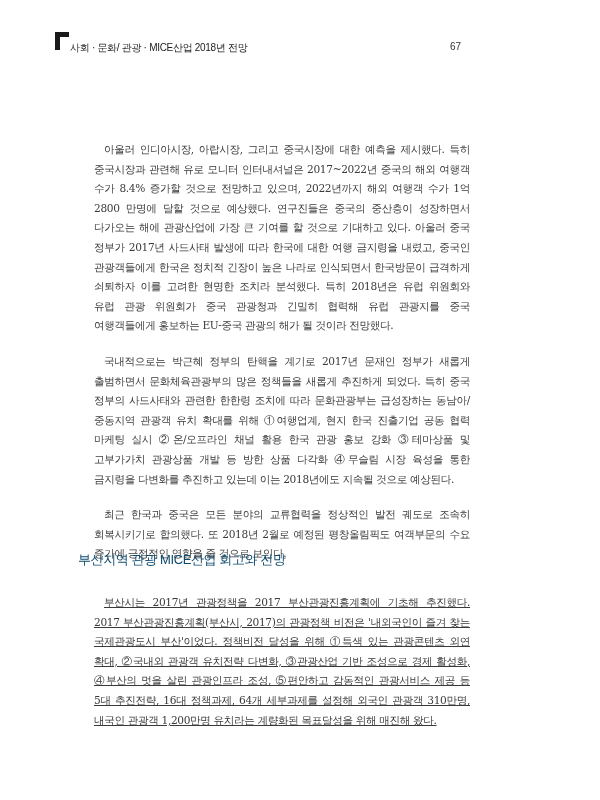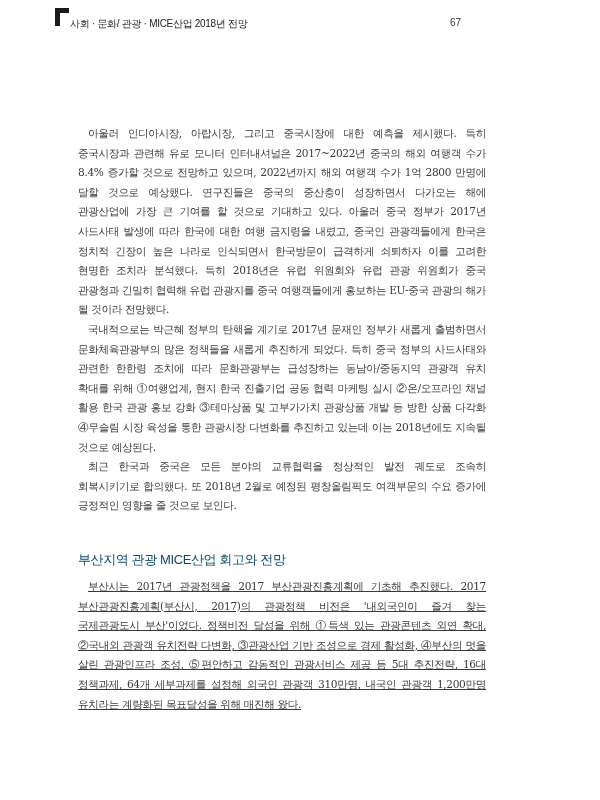--- a/index.html
+++ b/index.html
@@ -1,46 +1,46 @@
 <!DOCTYPE html>
 <html><head>
 <meta charset="utf-8">
 <style>
   html, body { margin:0; padding:0; background:#ffffff; }
   body { width:600px; height:800px; position:relative; overflow:hidden;
          font-family:"DejaVu Serif", "Liberation Serif", serif; color:#333; }
-  .header { position:absolute; left:55px; top:8px; width:480px; height:24px;text-align:center; }
+  .header { position:absolute; left:55px; top:32px; width:480px; height:24px;text-align:center; }
   .header-icon { position:absolute; left:0; top:0; width:14px; height:18px; }
   .header-icon .bar-top { position:absolute; left:0; top:0; width:14px; height:5px; background:#1a1a1a; }
   .header-icon .bar-left { position:absolute; left:0; top:0; width:5px; height:18px; background:#1a1a1a; }
   .header-title { position:absolute; left:15px; top:9px; font-family:"Liberation Sans", "DejaVu Sans", sans-serif;
                   font-size:10px; color:#222; letter-spacing:-0.3px; white-space:nowrap; }
   .page-number { position:absolute; left:395px; top:9px; font-family:"Liberation Sans", "DejaVu Sans", sans-serif;
                  font-size:10px; color:#333; }
   .body-block { position:absolute; left:78px; width:408px; font-size:10.6px; line-height:19.6px;
                 text-align:justify; color:#3a3a3a; letter-spacing:-0.35px; }
-  .body-block p { margin:0; text-indent:10px; word-break:keep-all; }
+  .body-block p { margin:16px; text-indent:10px; word-break:keep-all; }
   .section-heading { position:absolute; left:78px; top:540px; font-family:"Liberation Sans","DejaVu Sans",sans-serif;
                      font-size:13px; color:#0c4a6e; letter-spacing:-0.4px; white-space:nowrap;margin-top:11px; }
 </style>
 </head>
 <body>
 
 <div class="header">
   <div class="header-icon">
     <div class="bar-top"></div>
     <div class="bar-left"></div>
   </div>
   <span class="header-title">사회 · 문화/ 관광 · MICE산업 2018년 전망</span>
   <span class="page-number">67</span>
 </div>
 
 <div class="body-block" style="top:124px;">
   <p>아울러 인디아시장, 아랍시장, 그리고 중국시장에 대한 예측을 제시했다. 특히 중국시장과 관련해 유로 모니터 인터내셔널은 2017~2022년 중국의 해외 여행객 수가 8.4% 증가할 것으로 전망하고 있으며, 2022년까지 해외 여행객 수가 1억 2800 만명에 달할 것으로 예상했다. 연구진들은 중국의 중산층이 성장하면서 다가오는 해에 관광산업에 가장 큰 기여를 할 것으로 기대하고 있다. 아울러 중국 정부가 2017년 사드사태 발생에 따라 한국에 대한 여행 금지령을 내렸고, 중국인 관광객들에게 한국은 정치적 긴장이 높은 나라로 인식되면서 한국방문이 급격하게 쇠퇴하자 이를 고려한 현명한 조치라 분석했다. 특히 2018년은 유럽 위원회와 유럽 관광 위원회가 중국 관광청과 긴밀히 협력해 유럽 관광지를 중국 여행객들에게 홍보하는 EU-중국 관광의 해가 될 것이라 전망했다.</p>
-  <p>국내적으로는 박근혜 정부의 탄핵을 계기로 2017년 문재인 정부가 새롭게 출범하면서 문화체육관광부의 많은 정책들을 새롭게 추진하게 되었다. 특히 중국 정부의 사드사태와 관련한 한한령 조치에 따라 문화관광부는 급성장하는 동남아/중동지역 관광객 유치 확대를 위해 ①여행업계, 현지 한국 진출기업 공동 협력 마케팅 실시 ②온/오프라인 채널 활용 한국 관광 홍보 강화 ③테마상품 및 고부가가치 관광상품 개발 등  방한 상품 다각화 ④무슬림 시장 육성을 통한 관광시장 다변화를 추진하고 있는데 이는 2018년에도 지속될 것으로 예상된다.</p>
+  <p>국내적으로는 박근혜 정부의 탄핵을 계기로 2017년 문재인 정부가 새롭게 출범하면서 문화체육관광부의 많은 정책들을 새롭게 추진하게 되었다. 특히 중국 정부의 사드사태와 관련한 한한령 조치에 따라 문화관광부는 급성장하는 동남아/중동지역 관광객 유치 확대를 위해 ①여행업계, 현지 한국 진출기업 공동 협력 마케팅 실시 ②온/오프라인 채널 활용 한국 관광 홍보 강화 ③테마상품 및 고부가가치 관광상품 개발 등  방한 상품 다각화 ④무슬림 시장 육성을 통한 금지령을 다변화를 추진하고 있는데 이는 2018년에도 지속될 것으로 예상된다.</p>
   <p>최근 한국과 중국은 모든 분야의 교류협력을 정상적인 발전 궤도로 조속히 회복시키기로 합의했다. 또 2018년 2월로 예정된 평창올림픽도 여객부문의 수요 증가에 긍정적인 영향을 줄 것으로 보인다.</p>
 </div>
 
 <div class="section-heading">부산지역 관광 MICE산업 회고와 전망</div>
 
 <div class="body-block" style="top:577px;text-decoration:underline;">
   <p>부산시는 2017년 관광정책을 2017 부산관광진흥계획에 기초해 추진했다. 2017 부산관광진흥계획(부산시, 2017)의 관광정책 비전은 '내외국인이 즐겨 찾는 국제관광도시 부산'이었다. 정책비전 달성을 위해 ①특색 있는 관광콘텐츠 외연 확대, ②국내외 관광객 유치전략 다변화, ③관광산업 기반 조성으로 경제 활성화, ④부산의 멋을 살린 관광인프라 조성, ⑤편안하고 감동적인 관광서비스 제공 등 5대 추진전략, 16대 정책과제, 64개 세부과제를 설정해 외국인 관광객 310만명, 내국인 관광객 1,200만명 유치라는 계량화된 목표달성을 위해 매진해 왔다.</p>
 </div>
 
 </body></html>

